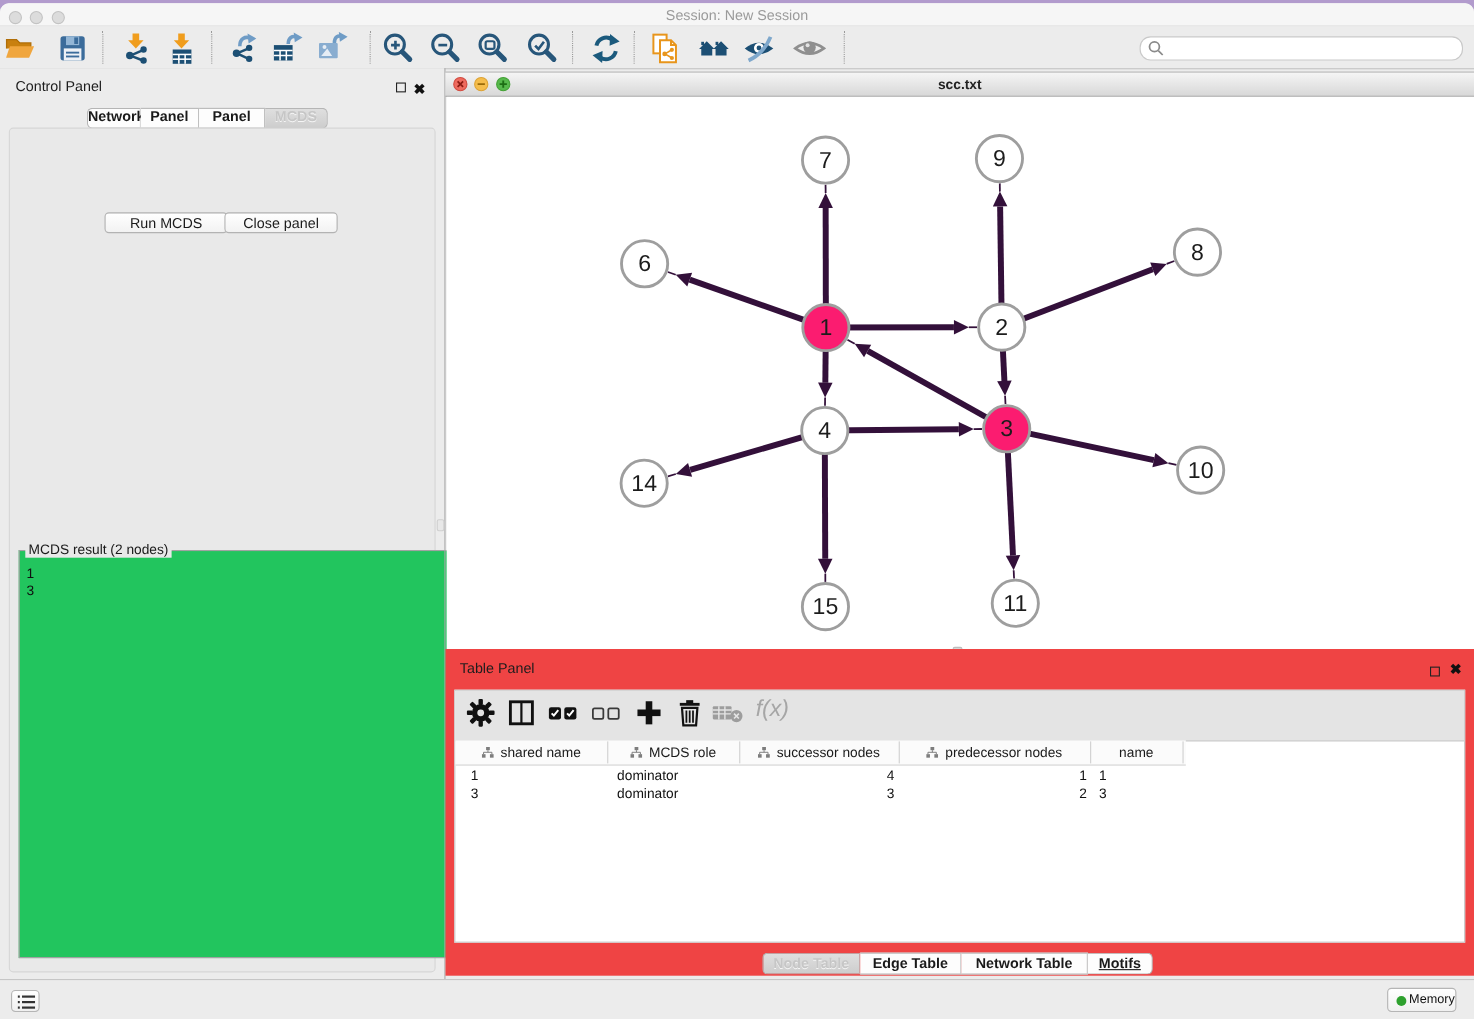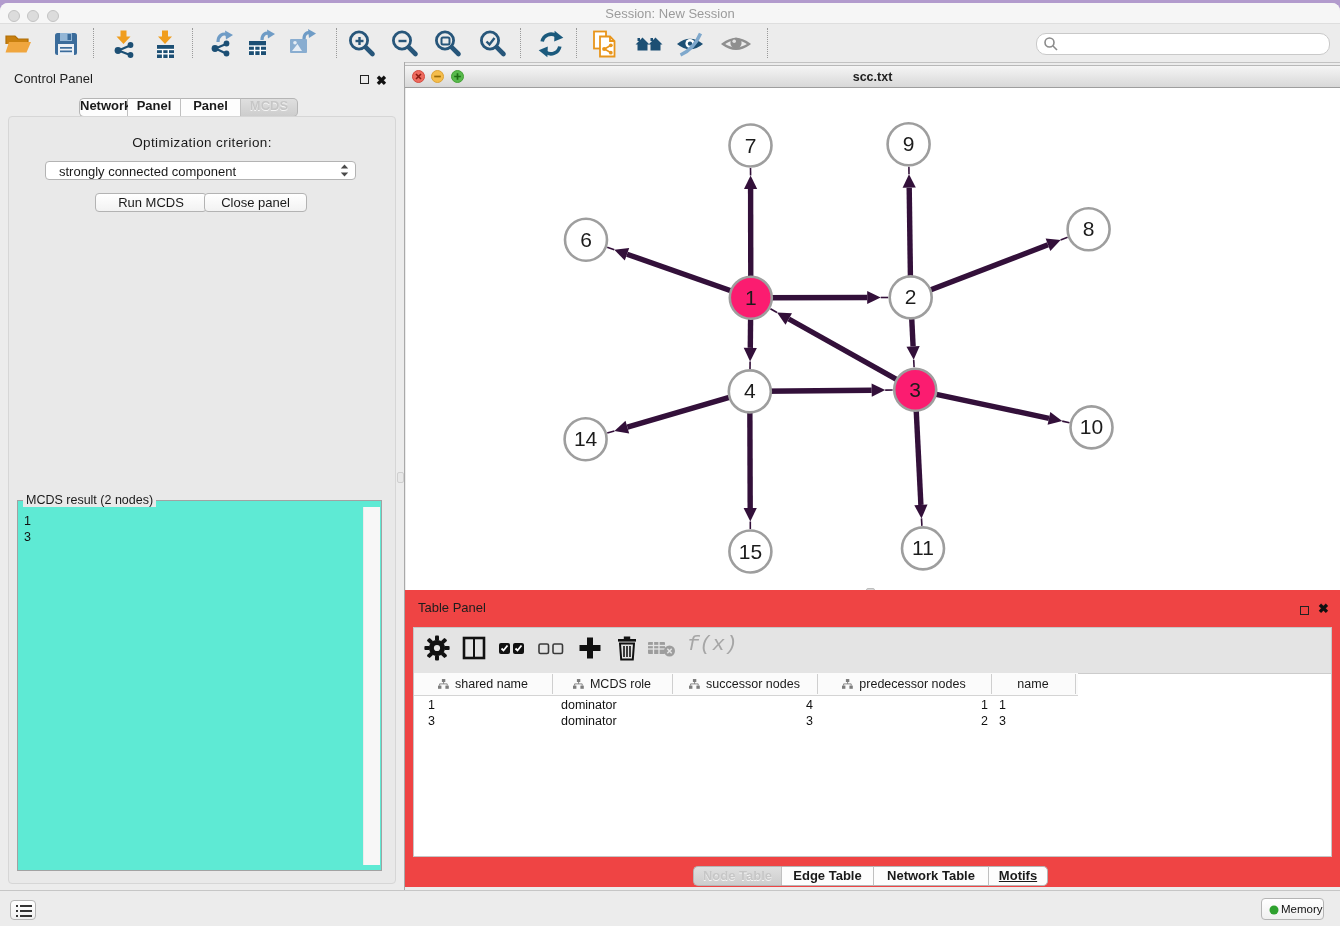--- a/index.html
+++ b/index.html
@@ -35,21 +35,21 @@
 .ttoolbar{position:absolute;left:0;top:0;width:917px;height:45px;background:#e4e4e4;border-bottom:1px solid #cccccc;}
 .thead{position:absolute;left:0;top:45px;width:664px;height:23px;background:#fbfbfb;border-bottom:1px solid #d4d4d4;box-sizing:border-box;}
 .thcell{position:absolute;top:45px;height:22px;display:flex;align-items:center;justify-content:center;font-size:12.5px;color:#1a1a1a;gap:6px;}
 .thsep{position:absolute;top:1px;height:20px;width:1px;background:#cfcfcf;}
 .trow{position:absolute;font-size:12.5px;color:#111;height:17px;line-height:17px;}
 .btabs{position:absolute;display:flex;height:20px;}
 .btab{height:20px;line-height:15px;padding-top:1px;text-align:center;font-size:13px;font-weight:bold;color:#1a1a1a;background:#fdfdfd;border-top:1px solid #b5b5b5;border-bottom:1px solid #b5b5b5;border-right:1px solid #c0c0c0;box-sizing:border-box;}
 .btab.first{border-left:1px solid #b5b5b5;border-radius:5px 0 0 5px;}
 .btab.last{border-right:1px solid #b5b5b5;border-radius:0 5px 5px 0;text-decoration:underline;}
 .btab.sel{background:linear-gradient(#dfdfdf,#cdcdcd);color:#c6c6c6;text-shadow:0 1px 0 #f5f5f5;}
-.groupbox{position:absolute;left:17px;top:441px;width:366px;height:370px;border:1px solid #a2a2a2;background:#5eead4;}
+.groupbox{position:absolute;left:17px;top:441px;width:366px;height:370px;border:1px solid #a2a2a2;background:#22c55e;padding-left:44px;}
 .grouplabel{position:absolute;left:5px;top:-8px;background:#e9e9e9;padding:0 3px;font-size:12.5px;color:#1a1a1a;}
 .sbtrack{position:absolute;right:1px;top:6px;width:16px;height:358px;background:#f7f7f7;border-left:1px solid #ececec;}
 .smallbtn{position:absolute;background:linear-gradient(#ffffff,#f0f0f0);border:1px solid #b5b5b5;border-radius:4px;box-sizing:border-box;}
 </style>
 </head>
 <body>
 <div class="win">
 <div class="titlebar">
  <div class="tl" style="left:8px"></div>
  <div class="tl" style="left:27px"></div>
@@ -194,28 +194,20 @@
  <div class="abs paneltitle" style="left:14px;top:9px">Control Panel</div>
  <div class="floatbtn" style="left:360px;top:13px"></div>
  <div class="closex" style="left:376px;top:11px">✖</div>
  <div class="tabrow" style="left:79px;top:36px">
   <div class="tab first" style="width:49px">Network</div>
   <div class="tab" style="width:53px">Panel</div>
   <div class="tab" style="width:60px">Panel</div>
   <div class="tab last sel" style="width:57px">MCDS</div>
  </div>
  <div class="contentbox">
-  <div class="abs" style="left:0;top:18px;width:100%;text-align:center;font-size:13.5px;letter-spacing:0.4px;color:#1a1a1a">Optimization criterion:</div>
-  <div class="abs" style="left:36px;top:44px;width:311px;height:19px;background:#fff;border:1px solid #b3b3b3;border-radius:4px;box-sizing:border-box">
-    <div class="abs" style="left:13px;top:1px;font-size:13px;color:#1a1a1a;line-height:17px">strongly connected component</div>
-    <svg width="9" height="13" viewBox="0 0 9 13" style="position:absolute;right:6px;top:2px">
-            <polygon points="4.5,0.5 8.2,4.4 0.8,4.4" fill="#4a4a4a"></polygon>
-            <polygon points="4.5,12.5 8.2,8.6 0.8,8.6" fill="#4a4a4a"></polygon>
-          </svg>
-  </div>
   <div class="btn" style="left:86px;top:76px;width:112px">Run MCDS</div>
   <div class="btn" style="left:195px;top:76px;width:103px">Close panel</div>
   <div class="groupbox" style="left:8px;top:383px;width:363px;height:369px">
     <div class="grouplabel">MCDS result (2 nodes)</div>
     <div class="abs" style="left:6px;top:12px;font-size:12.5px;color:#111;line-height:16px">1<br>3</div>
     <div class="sbtrack"></div>
   </div>
  </div>
 </div>
 <div class="vdiv"></div>
@@ -381,21 +373,21 @@
             </g>
             <g stroke="#e4e4e4" stroke-width="1.3">
               <line x1="1" y1="10.5" x2="18" y2="10.5"></line>
               <line x1="1" y1="14" x2="18" y2="14"></line>
               <line x1="6.5" y1="7" x2="6.5" y2="19"></line>
               <line x1="12" y1="7" x2="12" y2="19"></line>
             </g>
             <circle cx="22.5" cy="16" r="5.5" fill="#9d9d9d"></circle>
             <path d="M20.3 13.8 L24.7 18.2 M24.7 13.8 L20.3 18.2" stroke="#e4e4e4" stroke-width="1.5"></path>
           </svg>
-   <div class="abs" style="left:273px;top:5px;font-family:Liberation Mono, monospace;font-style:italic;font-size:21px;color:#a6a6a6">f(x)</div>
+   <div class="abs" style="left:273px;top:5px;font-family:Liberation Sans, sans-serif;font-style:italic;font-size:21px;color:#a6a6a6">f(x)</div>
   </div>
   <div class="thead"></div>
   <div class="thcell" style="left:0;width:138px">
           <svg width="11" height="10" viewBox="0 0 11 10">
             <g fill="#7d7d7d">
               <rect x="3.9" y="0" width="3.4" height="3"></rect>
               <rect x="0" y="6.6" width="3.4" height="3.2"></rect>
               <rect x="7.4" y="6.6" width="3.4" height="3.2"></rect>
             </g>
             <g stroke="#7d7d7d" stroke-width="0.9" fill="none">

